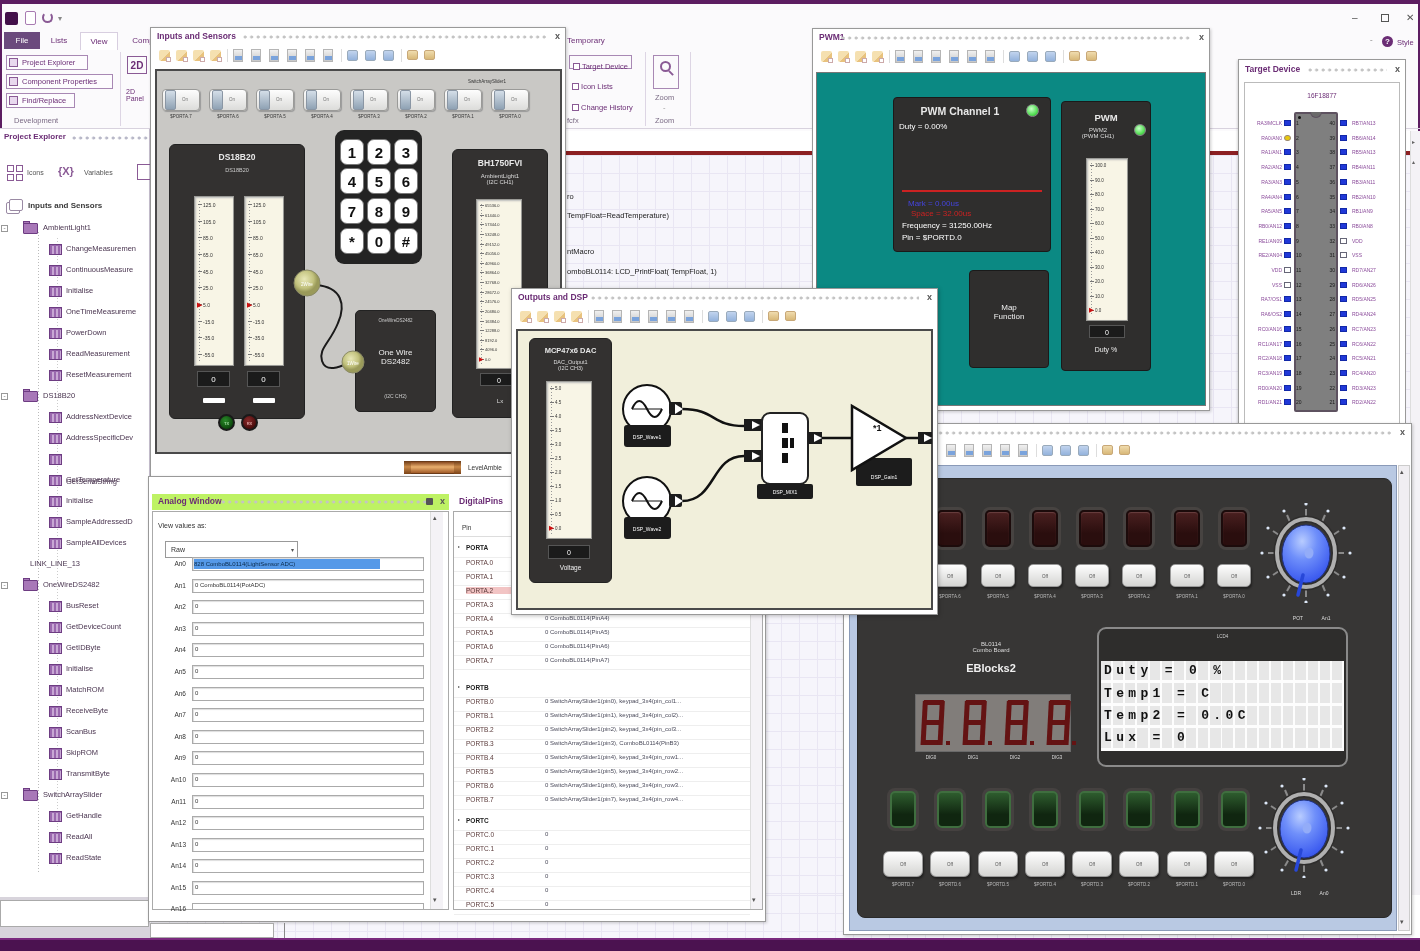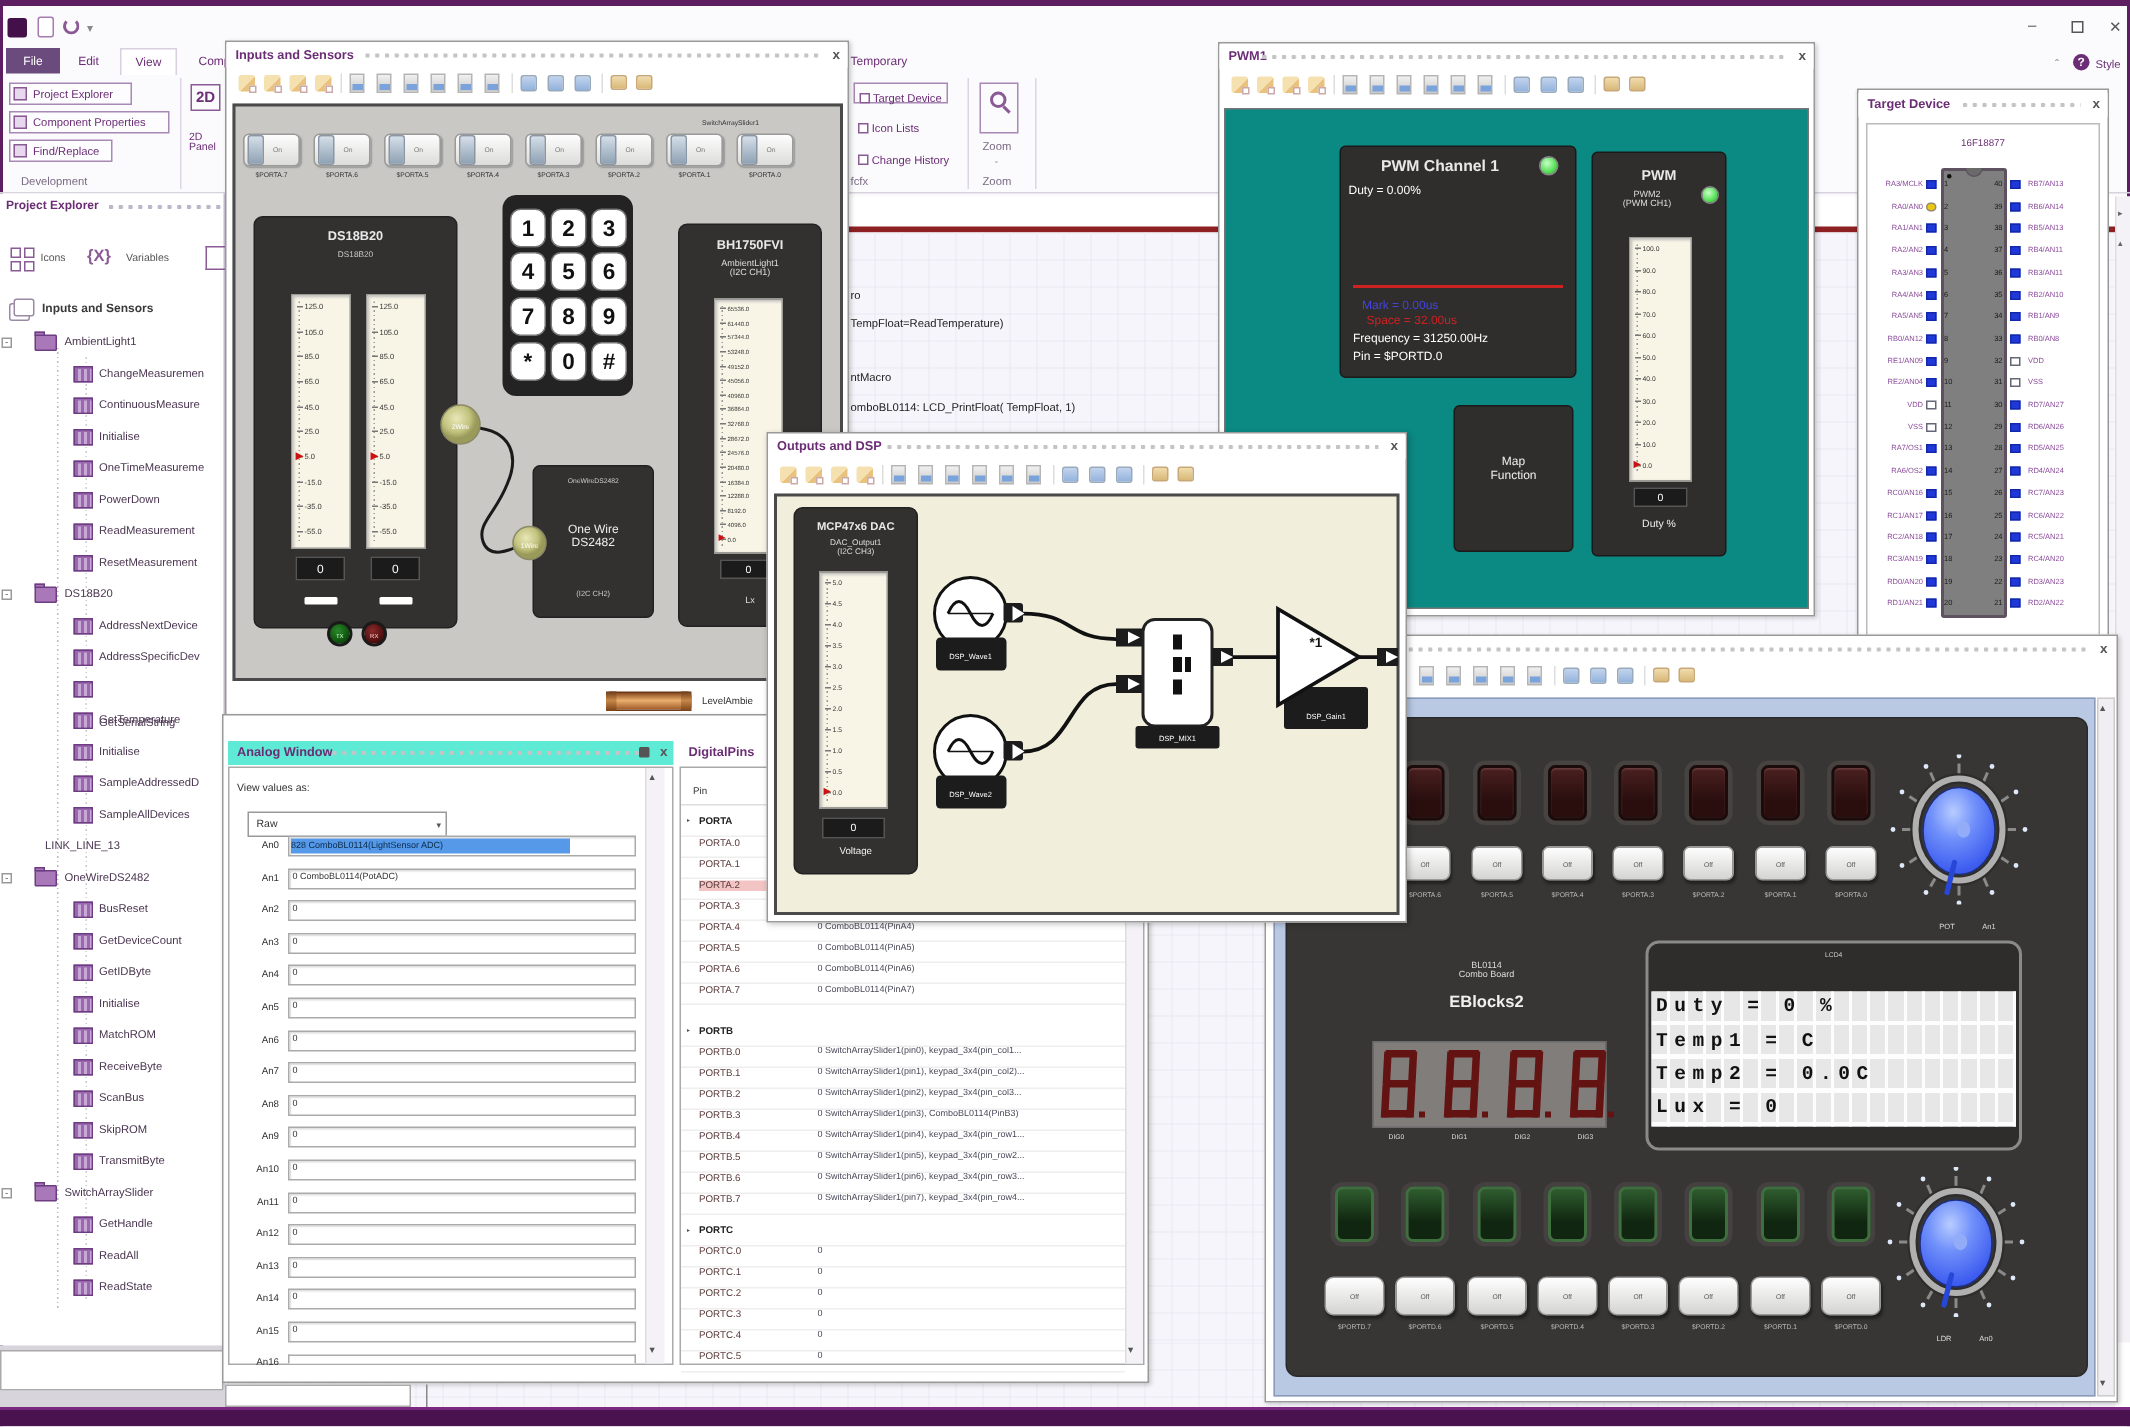--- a/index.html
+++ b/index.html
@@ -5,21 +5,21 @@
     <div class="abs" style="left:0;top:0;width:2px;height:951px;background:#5c1d61;"></div>
     <div class="abs" style="left:1418px;top:0;width:2px;height:951px;background:#5c1d61;"></div>
     <div class="abs" style="left:5px;top:12px;width:13px;height:13px;background:#43104a;border-radius:2px;"></div>
     <div class="abs" style="left:25px;top:11px;width:11px;height:14px;border:1.5px solid #a87ab2;border-radius:2px;background:#fff;"></div>
     <div class="abs" style="left:42px;top:12px;width:11px;height:11px;border:2px solid #8a5a95;border-radius:50%;border-top-color:transparent;"></div>
     <div class="abs" style="left:58px;top:14px;font:8px 'Liberation Sans';color:#888;">▾</div>
     <div class="abs" style="left:1352px;top:12px;font:10px 'Liberation Sans';color:#555;">–</div>
     <div class="abs" style="left:1381px;top:14px;width:8px;height:8px;border:1.2px solid #555;"></div>
     <div class="abs" style="left:1406px;top:12px;font:10px 'Liberation Sans';color:#555;">✕</div>
     <div class="abs" style="left:4px;top:32px;width:36px;height:17px;background:#6b4a7d;color:#fff;font:8px 'Liberation Sans';text-align:center;line-height:17px;">File</div>
-    <div class="abs" style="left:47px;top:32px;width:24px;height:17px;color:#6b2d75;font:8px 'Liberation Sans';text-align:center;line-height:17px;">Edit</div>
+    <div class="abs" style="left:47px;top:32px;width:24px;height:17px;color:#6b2d75;font:8px 'Liberation Sans';text-align:center;line-height:17px;">Lists</div>
     <div class="abs" style="left:80px;top:32px;width:38px;height:18px;background:#fff;border:1px solid #d8cfe0;border-bottom:none;color:#6b2d75;font:8px 'Liberation Sans';text-align:center;line-height:17px;">View</div>
     <div class="abs" style="left:128px;top:32px;width:30px;height:17px;color:#6b2d75;font:8px 'Liberation Sans';text-align:center;line-height:17px;">Comp</div>
     <div class="abs" style="left:6px;top:55px;width:82px;height:15px;border:1px solid #a888b4;background:#fdfcfe;">
       <div style="position:absolute;left:2px;top:2px;width:9px;height:9px;border:1.5px solid #8a5a95;background:#e8d8ee;"></div>
       <div style="position:absolute;left:15px;top:2px;font:7.5px 'Liberation Sans';color:#6b2d75;">Project Explorer</div>
     </div>
     <div class="abs" style="left:6px;top:74px;width:107px;height:15px;border:1px solid #a888b4;background:#fdfcfe;">
       <div style="position:absolute;left:2px;top:2px;width:9px;height:9px;border:1.5px solid #8a5a95;background:#e8d8ee;"></div>
       <div style="position:absolute;left:15px;top:2px;font:7.5px 'Liberation Sans';color:#6b2d75;">Component Properties</div>
     </div>
@@ -945,21 +945,21 @@
       <circle cx="88" cy="25" r="1.6" fill="#dde8f8"></circle>
       <ellipse cx="50" cy="50" rx="29" ry="34" fill="none" stroke="#2e2d2c" stroke-width="7"></ellipse>
       <ellipse cx="50" cy="50" rx="29" ry="34" fill="none" stroke="#b0b0b0" stroke-width="4"></ellipse>
       <ellipse cx="50" cy="51" rx="24" ry="29" fill="url(#kb1304)" stroke="#1e2f80" stroke-width="1"></ellipse>
       <path d="M 47,72 Q 44,84 42,92" stroke="#2747d8" stroke-width="3.5" fill="none" stroke-linecap="round"></path>
       <ellipse cx="53" cy="50" rx="4.5" ry="5.5" fill="#93acf8"></ellipse>
     </svg>
     <div class="abs" style="left:1284px;top:890px;width:24px;text-align:center;font:5px 'Liberation Sans';color:#ddd;">LDR</div>
     <div class="abs" style="left:1312px;top:890px;width:24px;text-align:center;font:5px 'Liberation Sans';color:#ddd;">An0</div>
     <div class="abs" style="left:148px;top:476px;width:618px;height:446px;background:#fff;border:1px solid #999;box-shadow:1px 1px 3px rgba(0,0,0,0.2);"></div>
-    <div style="position:absolute;left:152px;top:494px;width:297px;height:16px;background:#5eead4;">
+    <div style="position:absolute;left:152px;top:494px;width:297px;height:16px;background:#bef264;">
       <div style="position:absolute;left:6px;top:2px;font:bold 8.5px 'Liberation Sans',sans-serif;color:#6b2d75;">Analog Window</div>
       <div style="position:absolute;left:69px;top:6px;width:210px;height:4px;background-image:radial-gradient(circle at 2px 2px,#c4c4c4 1.4px,transparent 1.7px);background-size:6.5px 4px;"></div>
       <div style="position:absolute;right:16px;top:4px;width:7px;height:7px;background:#555;border-radius:1px;"></div>
       <div style="position:absolute;right:4px;top:2px;font:bold 9px 'Liberation Sans';color:#555;">x</div>
     </div>
     <div class="abs" style="left:152px;top:511px;width:297px;height:399px;background:#fff;border:1px solid #aaa;"></div>
     <div class="abs" style="left:158px;top:522px;font:7px 'Liberation Sans';color:#333;">View values as:</div>
     <div class="abs" style="left:165px;top:541px;width:133px;height:17px;background:#fff;border:1px solid #999;">
       <div style="position:absolute;left:5px;top:4px;font:7px 'Liberation Sans';color:#333;">Raw</div>
       <div style="position:absolute;right:3px;top:4px;font:6px 'Liberation Sans';color:#555;">▾</div>

